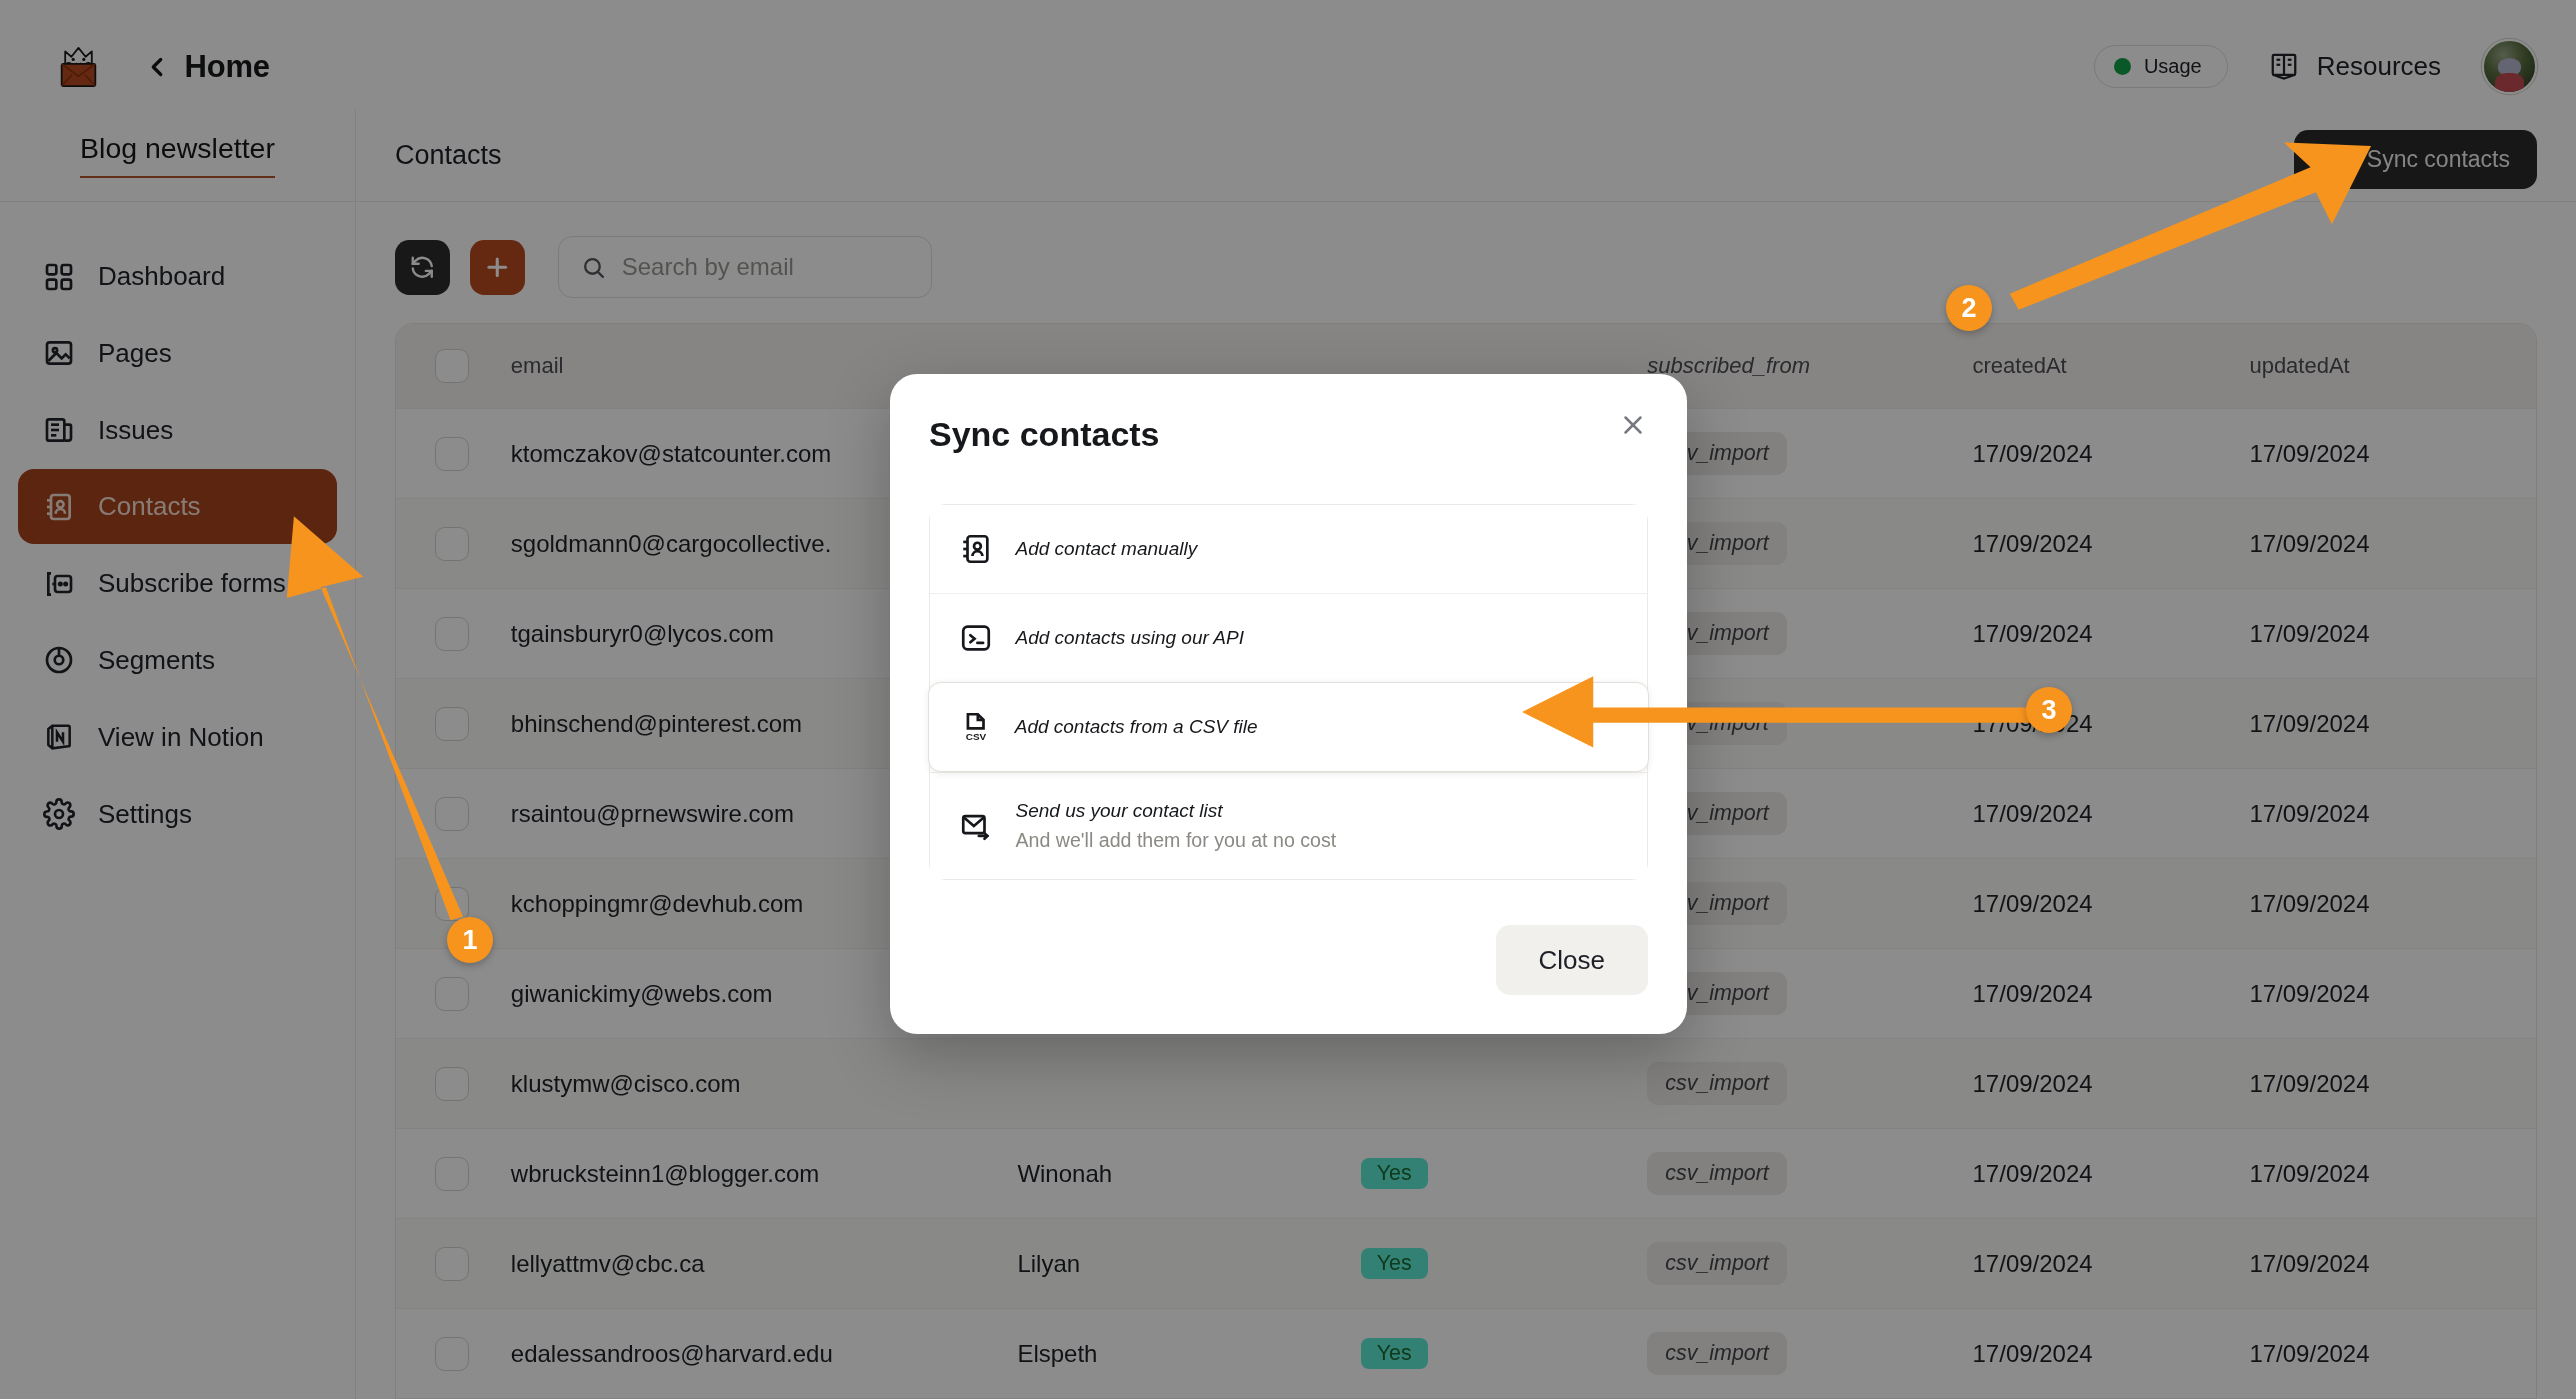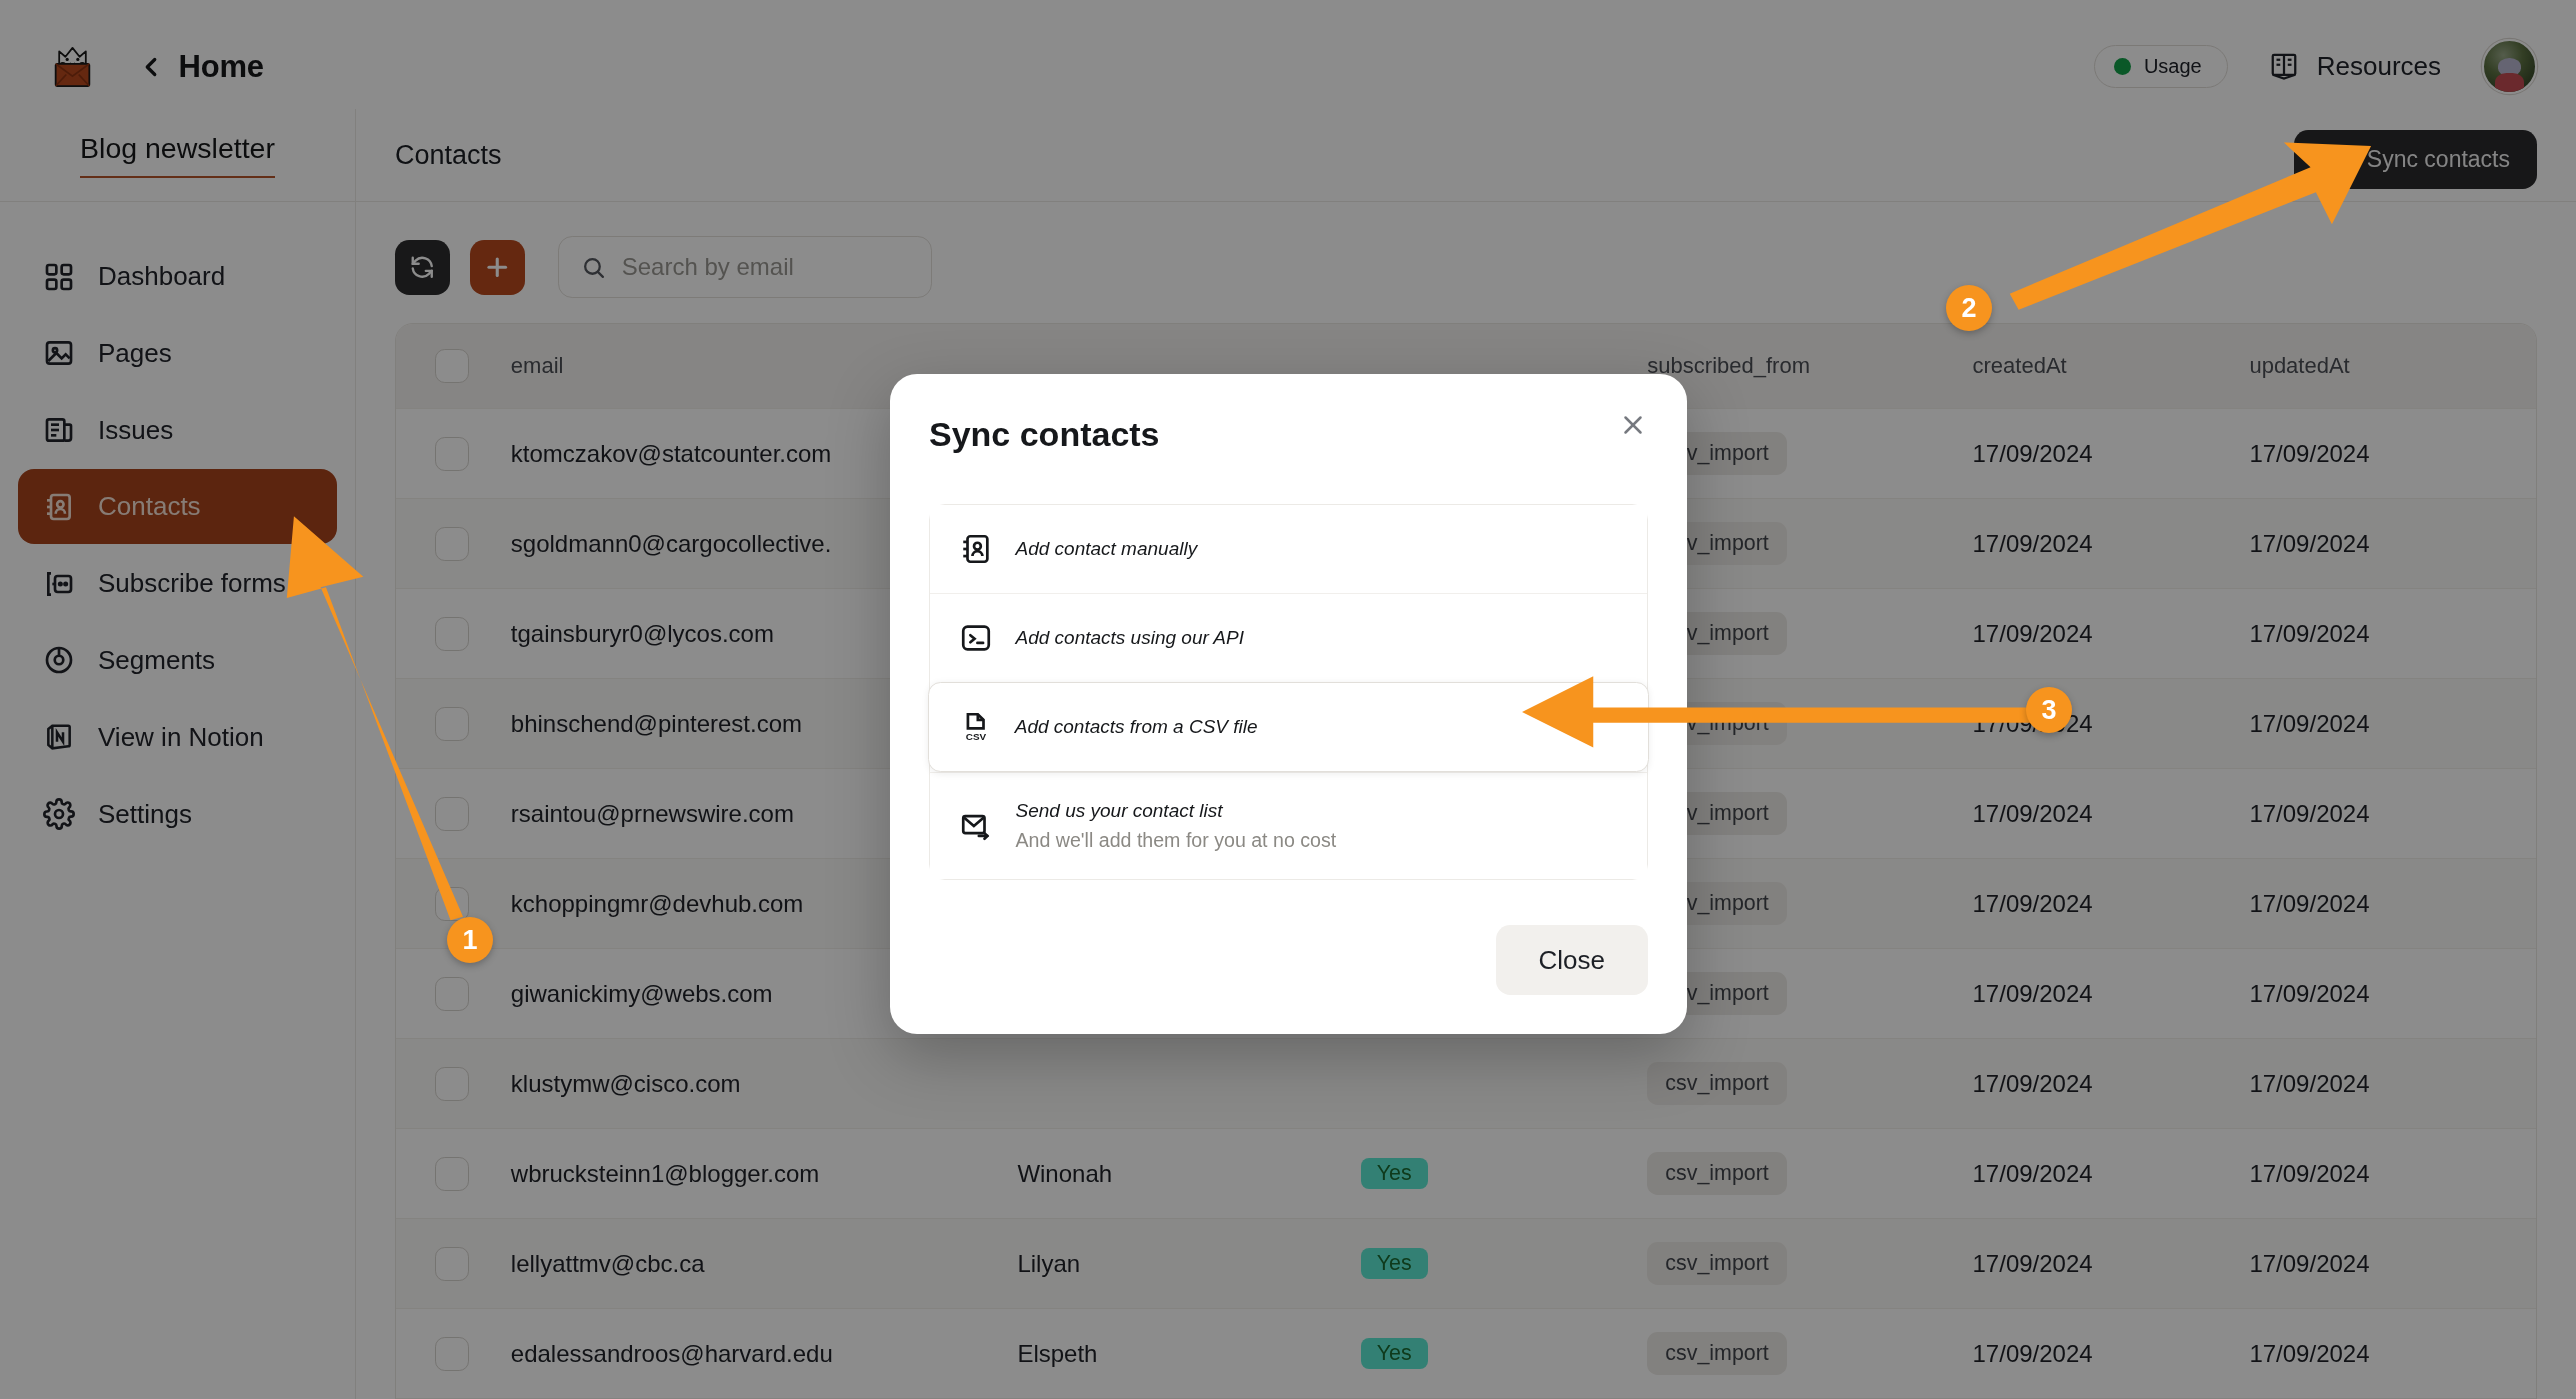--- a/index.html
+++ b/index.html
@@ -10,21 +10,21 @@
     overflow: hidden;
   }
   #root { position: relative; width: 2576px; height: 1399px; }
 
   
   .app-layer { position: absolute; inset: 0; }
   .dim { position: absolute; inset: 0; background: rgba(0,0,0,0.45); z-index: 50; pointer-events: none; }
 
   
   .topbar {
-    position: absolute; top: 0; left: 6px; right: 0; height: 134px;
+    position: absolute; top: 0; left: 12px; right: 0; height: 134px;
     background: #ffffff; border-bottom: 0.9px solid #eceae6;
     display: flex; align-items: center; padding: 0 39px;
   }
   .logo-wrap { width: 55px; height: 55px; position: relative; flex: none; }
   .logo-svg { width: 55px; height: 55px; display: block; }
   .back-chev { margin-left: 36px; width: 30px; height: 30px; flex: none; }
   .home-label { font-size: 31px; font-weight: 700; color: #17181a; margin-left: 12.5px; letter-spacing: -0.2px; }
   .topbar-right { margin-left: auto; display: flex; align-items: center; gap: 41px; }
   .usage-pill {
     display: flex; align-items: center; gap: 12.5px;
@@ -108,21 +108,21 @@
   th, td { text-align: left; font-weight: 400; }
   thead tr { background: #f5f3f0; }
   th { font-size: 22px; color: #4c4f56; padding: 25px 0; }
   tbody tr { border-top: 0.9px solid #f0eeea; }
   tbody tr:nth-child(even) { background: #faf9f7; }
   td { padding: 23px 0; font-size: 24px; color: #1f2228; vertical-align: middle; }
   .col-chk   { width: 107px; padding-left: 39px !important; }
   .col-email { width: 472px; }
   .col-name  { width: 320px; }
   .col-sub   { width: 267px; }
-  .col-from  { width: 303px; }
+  .col-from  { width: 303px; font-style: italic; }
   .col-cre   { width: 258px; }
   .col-upd   { width: 267px; }
   .chk { width: 34px; height: 34px; border: 1.8px solid #d6d3ce; border-radius: 9.8px; background: #fff; display: block; }
   .badge-yes { display: inline-block; background: #5eead4; color: #1c6b33;
                border-radius: 8px; padding: 3px 16px; font-size: 21.4px; }
   .badge-src { display: inline-block; background: #edebe7; color: #43464d;
                border-radius: 10.7px; padding: 9px 18px; font-size: 21.4px; }
 
   
   .modal {

